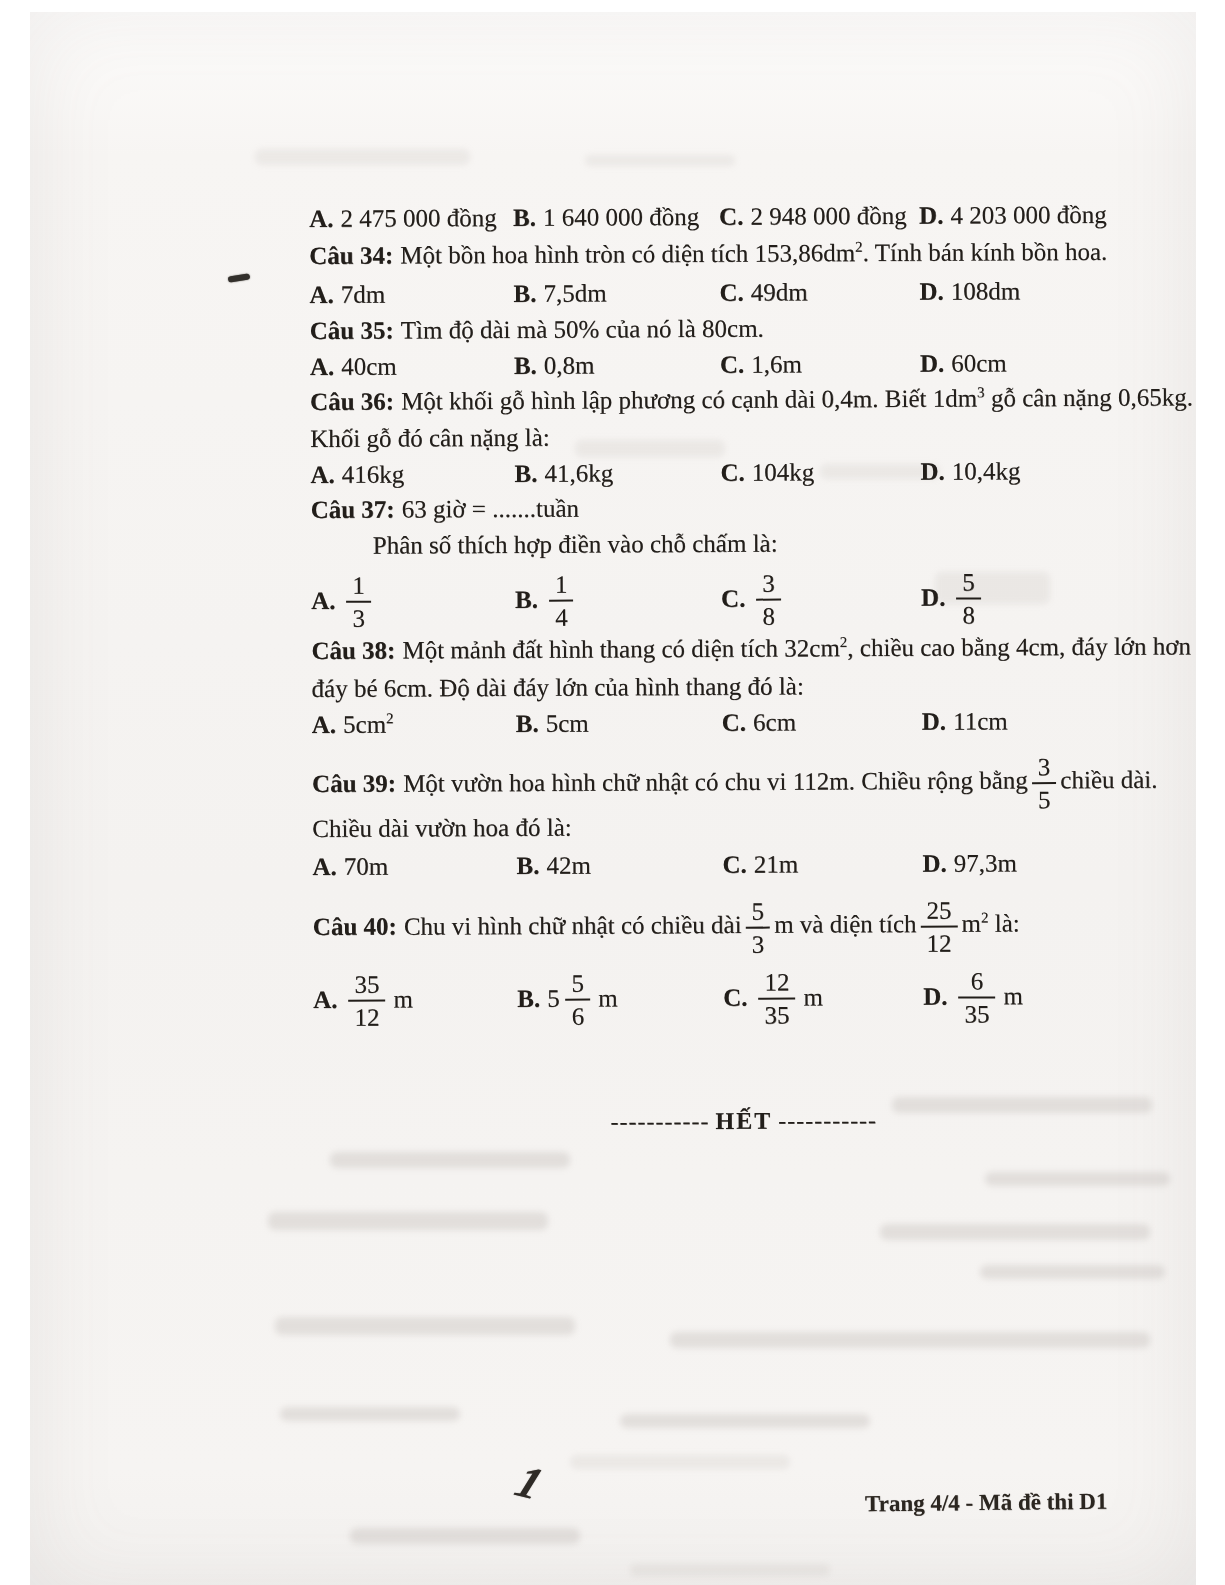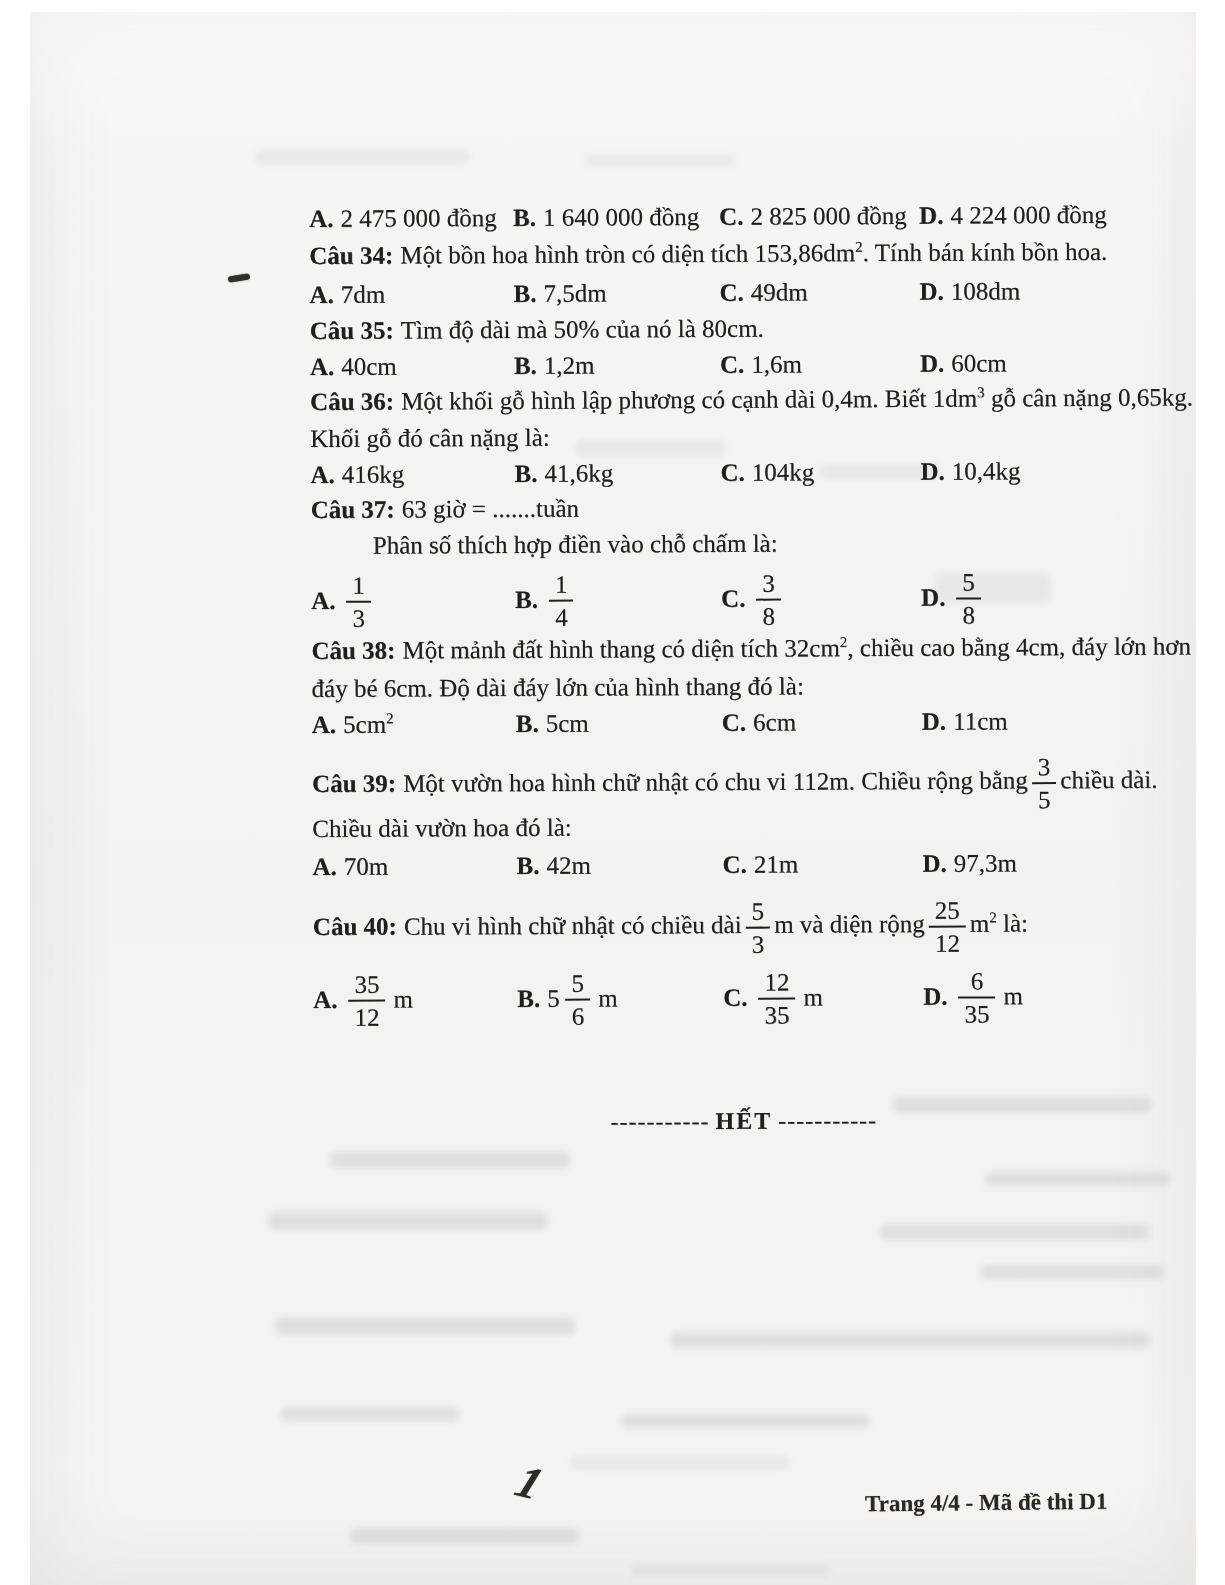--- a/index.html
+++ b/index.html
@@ -86,40 +86,40 @@
   <div class="smudge" style="left:320px;top:1516px;width:230px;height:16px;"></div>
   <div class="smudge lt" style="left:600px;top:1552px;width:200px;height:12px;"></div>
 
   <div class="tick"></div>
 
   <div class="content">
 
     <div class="line opts" style="top:190px;">
       <span class="cell"><span class="L">A.</span><span>2 475 000 đồng</span></span>
       <span class="cell"><span class="L">B.</span><span>1 640 000 đồng</span></span>
-      <span class="cell"><span class="L">C.</span><span>2 825 000 đồng</span></span>
-      <span class="cell"><span class="L">D.</span><span>4 224 000 đồng</span></span>
+      <span class="cell"><span class="L">C.</span><span>2 948 000 đồng</span></span>
+      <span class="cell"><span class="L">D.</span><span>4 203 000 đồng</span></span>
     </div>
 
     <div class="line" style="top:227px;">
       <span class="L">Câu 34:</span><span>Một bồn hoa hình tròn có diện tích 153,86dm</span><sup>2</sup><span>. Tính bán kính bồn hoa.</span>
     </div>
     <div class="line opts" style="top:266px;">
       <span class="cell"><span class="L">A.</span><span>7dm</span></span>
       <span class="cell"><span class="L">B.</span><span>7,5dm</span></span>
       <span class="cell"><span class="L">C.</span><span>49dm</span></span>
       <span class="cell"><span class="L">D.</span><span>108dm</span></span>
     </div>
 
     <div class="line" style="top:302px;">
       <span class="L">Câu 35:</span><span>Tìm độ dài mà 50% của nó là 80cm.</span>
     </div>
     <div class="line opts" style="top:338px;">
       <span class="cell"><span class="L">A.</span><span>40cm</span></span>
-      <span class="cell"><span class="L">B.</span><span>1,2m</span></span>
+      <span class="cell"><span class="L">B.</span><span>0,8m</span></span>
       <span class="cell"><span class="L">C.</span><span>1,6m</span></span>
       <span class="cell"><span class="L">D.</span><span>60cm</span></span>
     </div>
 
     <div class="line" style="top:373px;">
       <span class="L">Câu 36:</span><span>Một khối gỗ hình lập phương có cạnh dài 0,4m. Biết 1dm</span><sup>3</sup><span> gỗ cân nặng 0,65kg.</span>
     </div>
     <div class="line" style="top:410px;">
       <span>Khối gỗ đó cân nặng là:</span>
     </div>
@@ -187,21 +187,21 @@
       <span>Chiều dài vườn hoa đó là:</span>
     </div>
     <div class="line opts" style="top:838px;">
       <span class="cell"><span class="L">A.</span><span>70m</span></span>
       <span class="cell"><span class="L">B.</span><span>42m</span></span>
       <span class="cell"><span class="L">C.</span><span>21m</span></span>
       <span class="cell"><span class="L">D.</span><span>97,3m</span></span>
     </div>
 
     <div class="line" style="top:888px;">
-      <span class="L">Câu 40:</span><span>Chu vi hình chữ nhật có chiều dài</span><span class="frac"><span class="num">5</span><span class="den">3</span></span><span>m và diện rộng</span><span class="frac"><span class="num">25</span><span class="den">12</span></span><span>m</span><sup>2</sup><span> là:</span>
+      <span class="L">Câu 40:</span><span>Chu vi hình chữ nhật có chiều dài</span><span class="frac"><span class="num">5</span><span class="den">3</span></span><span>m và diện tích</span><span class="frac"><span class="num">25</span><span class="den">12</span></span><span>m</span><sup>2</sup><span> là:</span>
     </div>
     <div class="line opts fr" style="top:952px;">
       <span class="cell fopt">
           <span class="L">A.</span>
           <span class="frac">
             <span class="num">35</span>
             <span class="den">12</span>
           </span>
           <span class="unit">m</span>
         </span>

